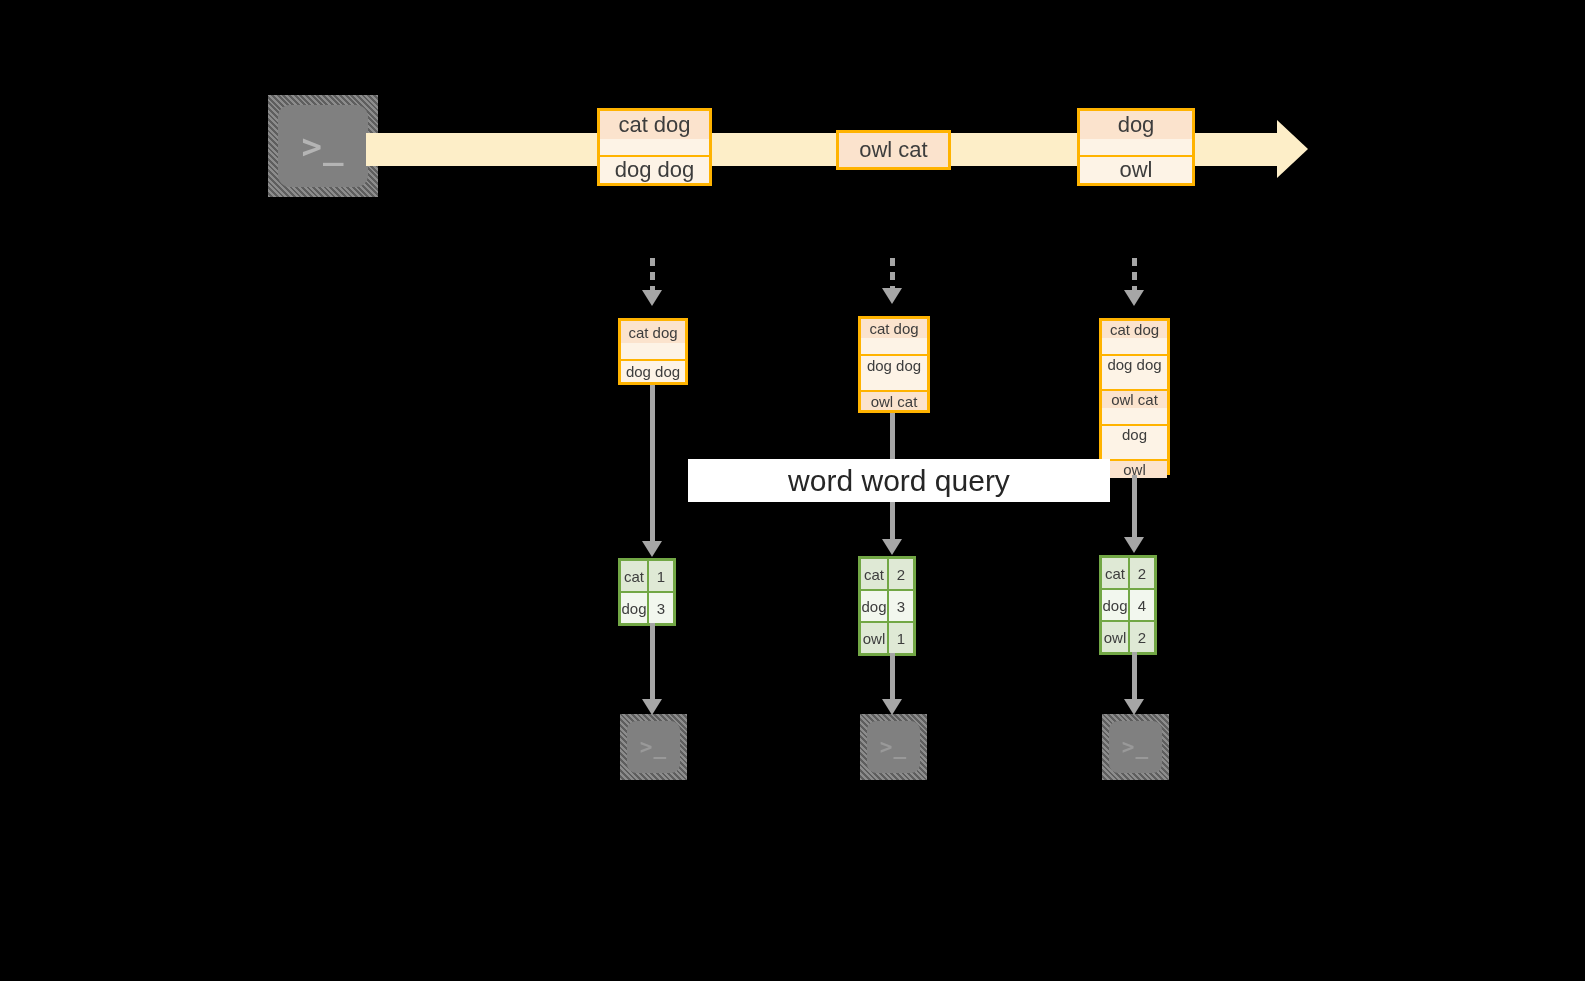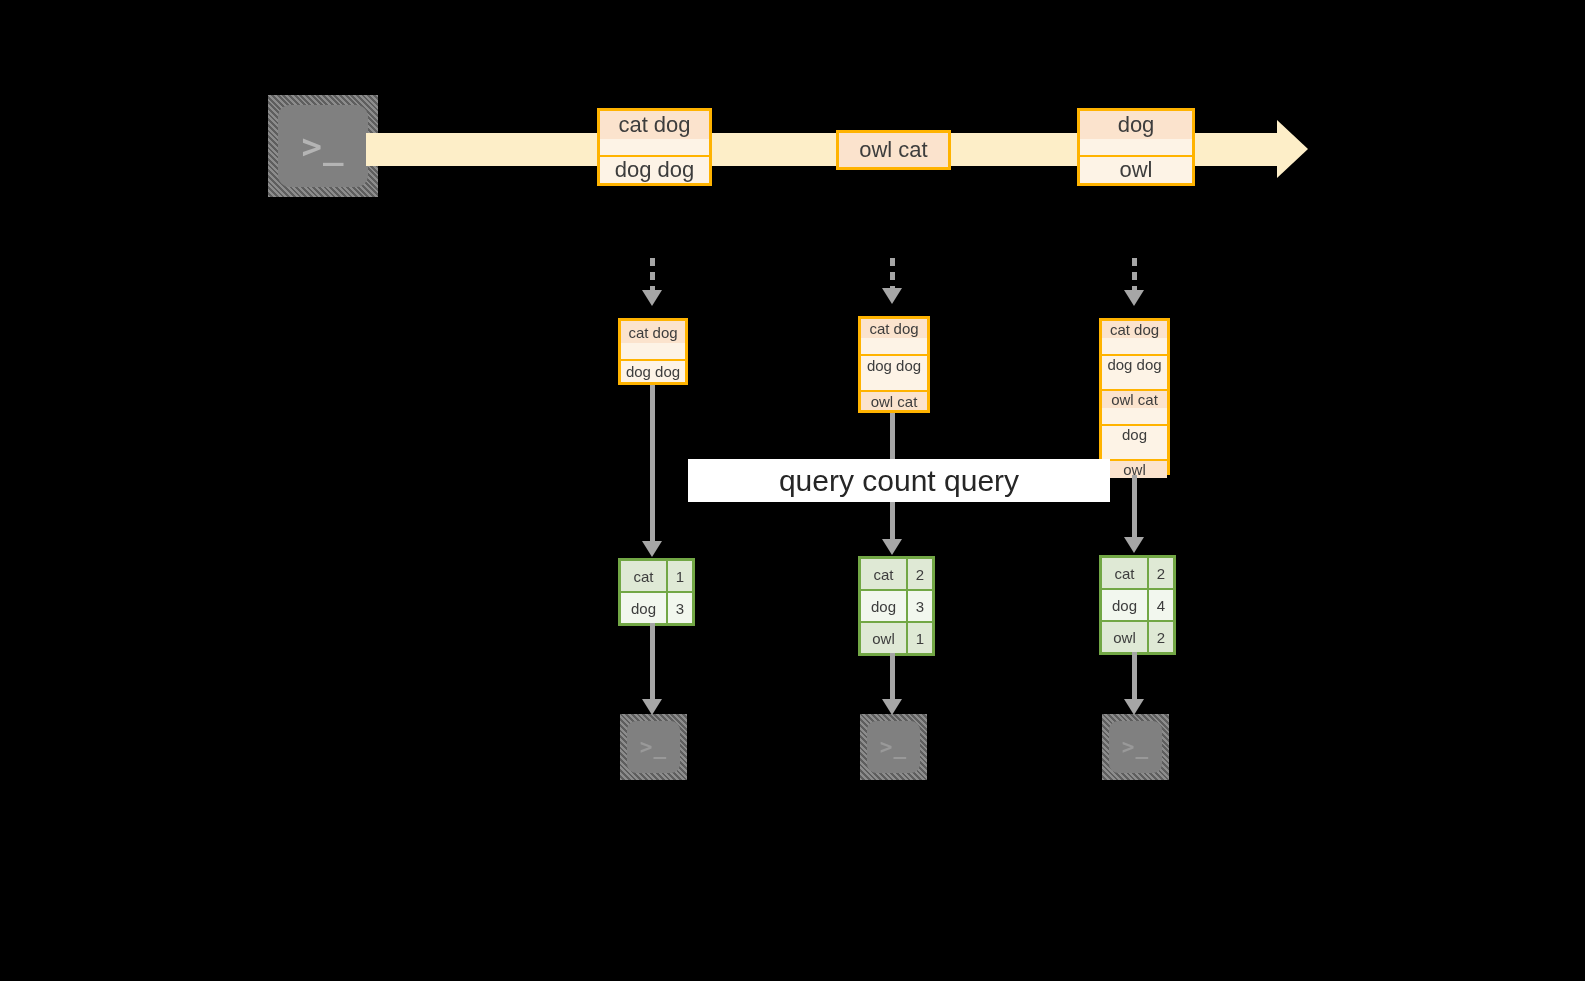--- a/index.html
+++ b/index.html
@@ -103,21 +103,21 @@
   .gbox .grow + .grow { border-top: 2px solid #72a745; }
   .gbox .gword,
   .gbox .gcount {
     box-sizing: border-box;
     display: flex;
     align-items: center;
     justify-content: center;
     font-size: 15px;
     color: #3d3d3d;
   }
-  .gbox .gword { width: 45px; }
+  .gbox .gword { width: 26px; }
   .gbox .gcount { width: 26px; border-left: 2px solid #72a745; }
   .gbox .grow.shade .gword,
   .gbox .grow.shade .gcount { background: #dfe9d5; }
   .gbox .grow.plain .gword,
   .gbox .grow.plain .gcount { background: #f2f7ee; }
 
   
   .conn-line {
     position: absolute;
     width: 5px;
@@ -271,15 +271,15 @@
   </div>
 
   <div class="conn-line" style="left:1132px; top:652px; height:47px;"></div>
   <div class="conn-head" style="left:1124px; top:699px;"></div>
 
   <div class="terminal small" style="left:1102px; top:714px; width:67px; height:66px;">
     <div class="inner"></div>
     <div class="glyph">&gt;_</div>
   </div>
 
-  <div class="query-label" style="left:688px; top:459px; width:422px; height:43px;">query count query</div>
+  <div class="query-label" style="left:688px; top:459px; width:422px; height:43px;">word word query</div>
 
 </div>
 
 </body></html>

